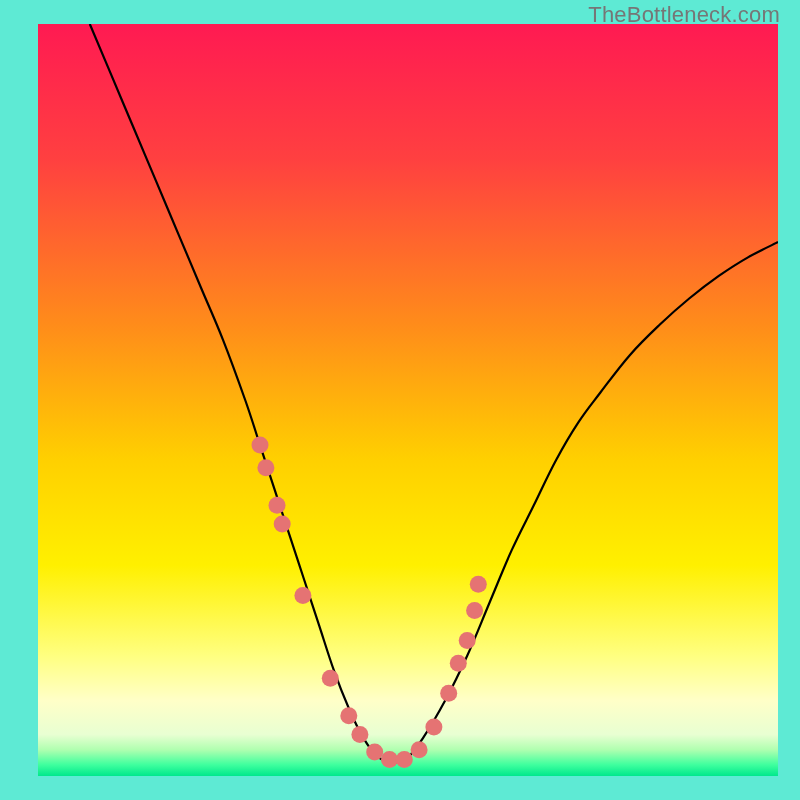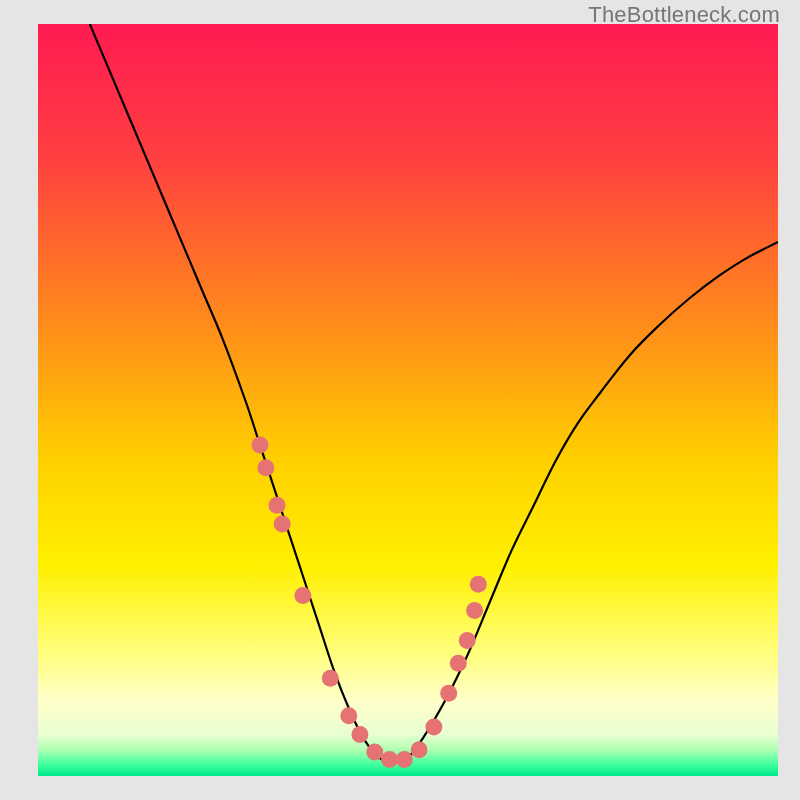--- a/index.html
+++ b/index.html
@@ -9,21 +9,21 @@
     height: 800px;
     background: #000000;
     overflow: hidden;
   }
   .frame {
     position: absolute;
     left: 0;
     top: 0;
     width: 800px;
     height: 800px;
-    background: #e5e5e5;
+    background: #5eead4;
   }
   .plot-area {
     position: absolute;
     left: 38px;
     top: 24px;
     width: 740px;
     height: 752px;
     overflow: hidden;
   }
   .gradient {

